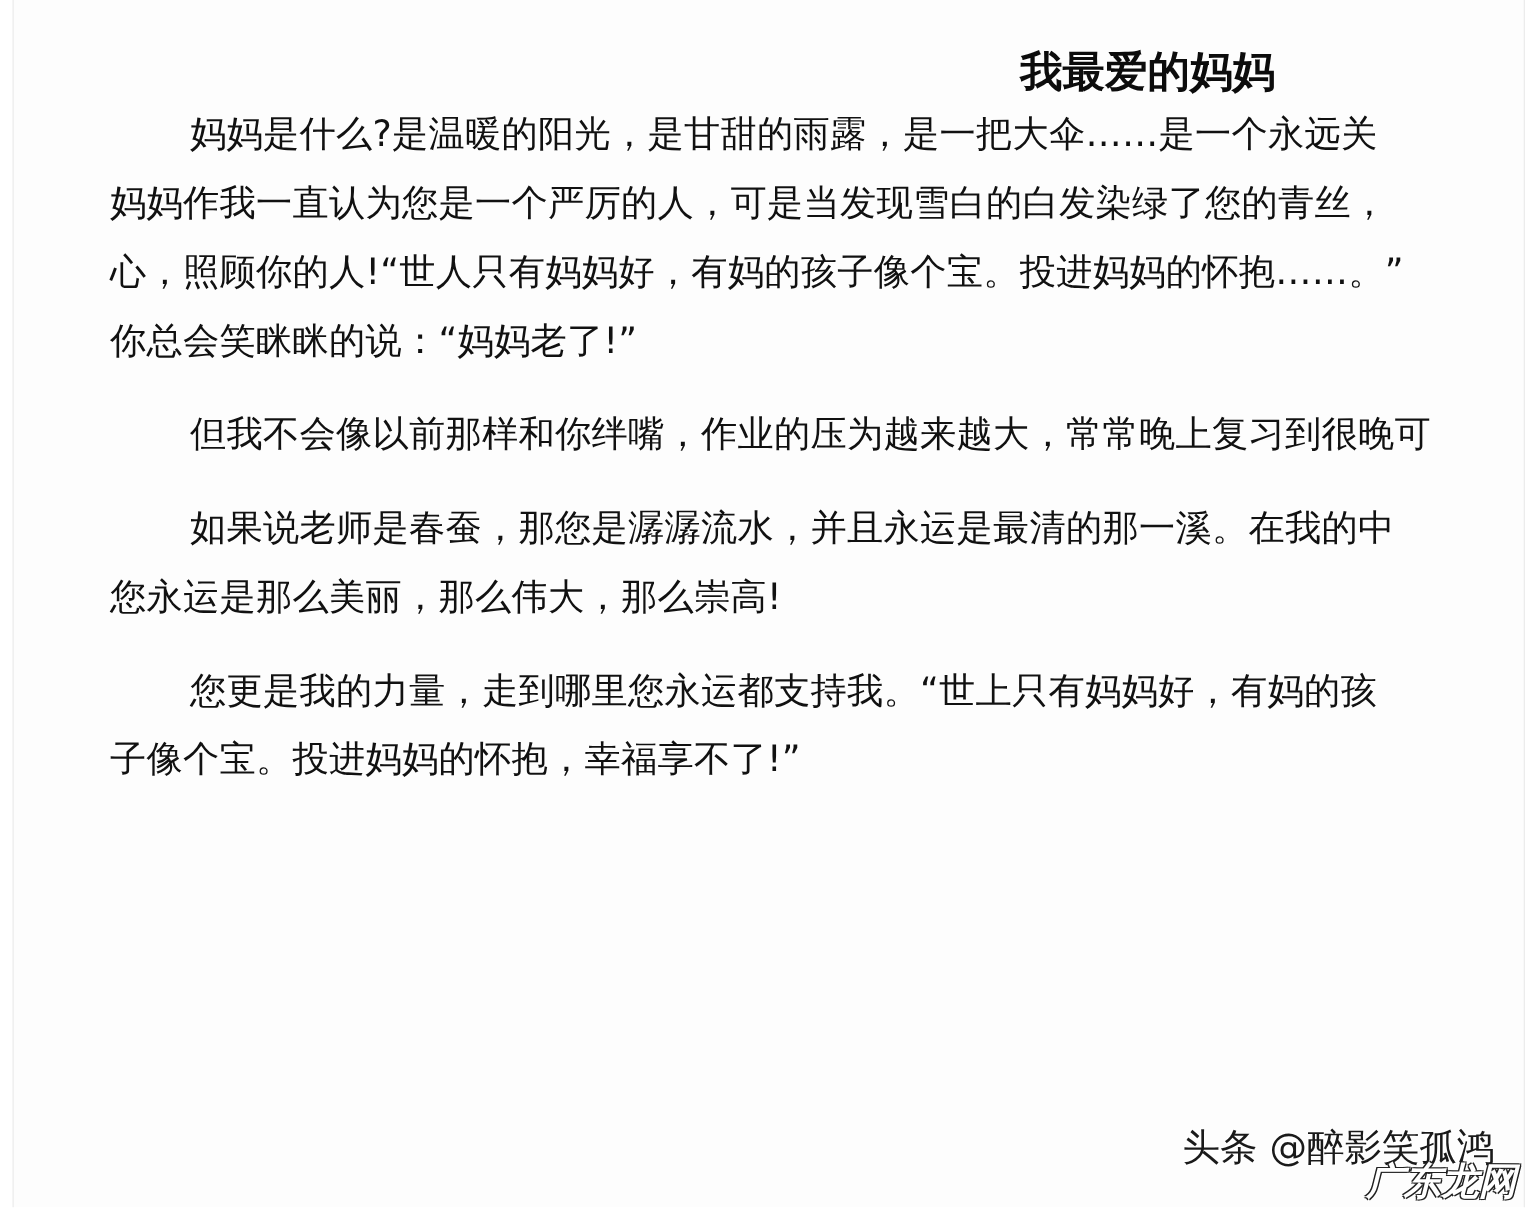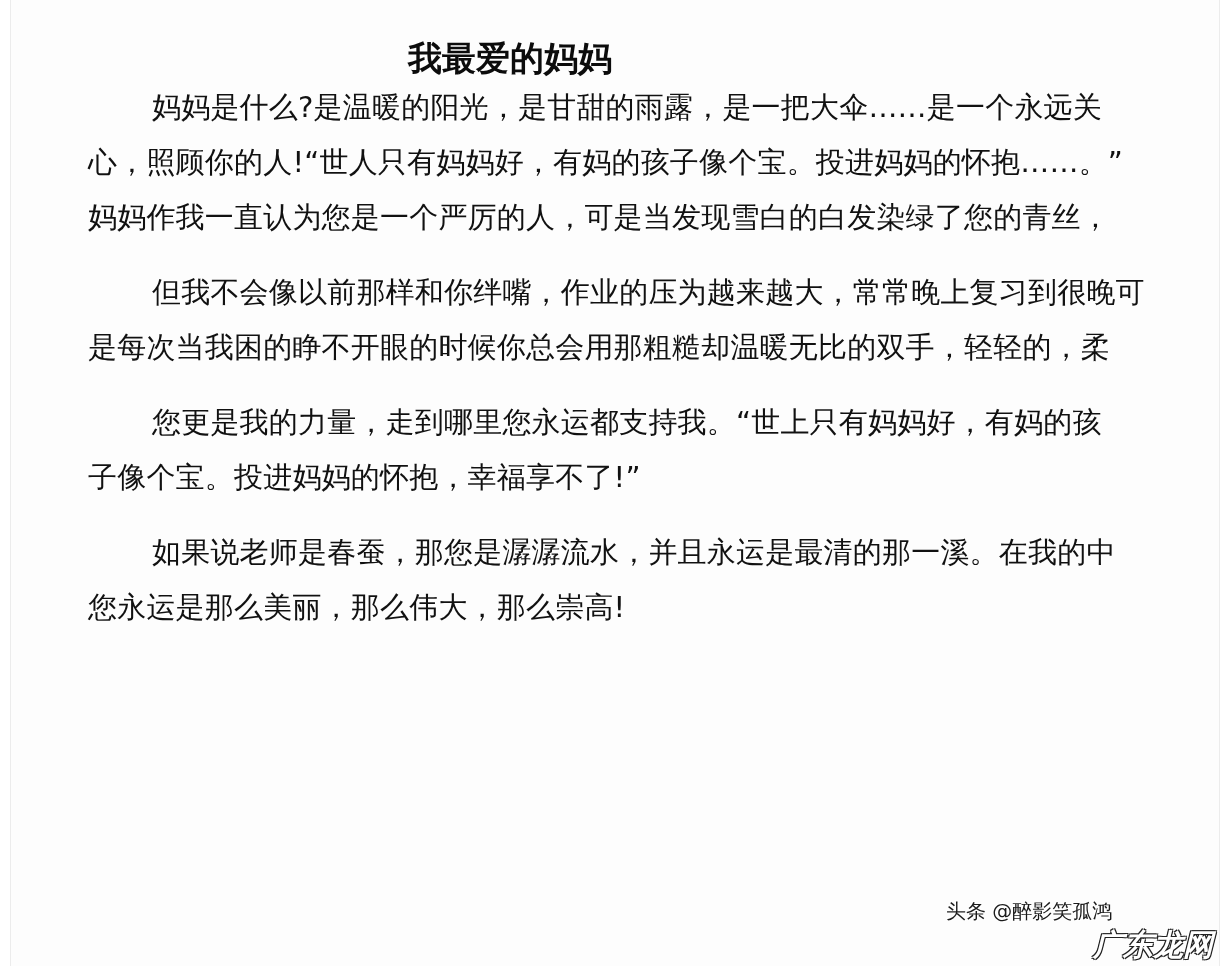--- a/index.html
+++ b/index.html
@@ -23,21 +23,21 @@
     height: 966px;
     background: #fdfdfd;
     border-left: 1px solid #ececec;
     border-right: 1px solid #ececec;
   }
   .title {
     position: absolute;
     top: 12px;
     left: 0;
     width: 1020px;
-    text-align: center;
+    text-align: right;
     font-size: 34px;
     font-weight: bold;
     line-height: 46px;
     letter-spacing: 0px;
     color: #0c0c0c;
   }
   .article {
     position: absolute;
     left: 72px;
     top: 80px;
@@ -56,21 +56,21 @@
     white-space: nowrap;
     text-indent: 0;
   }
   .para .line.first {
     padding-left: 64px;
   }
   .watermark {
     position: absolute;
     left: 946px;
     top: 898px;
-    font-size: 20px;
+    font-size: 30px;
     color: #1a1a1a;
     white-space: nowrap;
     text-shadow: 1px 1px 0 #ffffff, -1px -1px 0 #ffffff;
   }
   .watermark-overlay {
     position: absolute;
     left: 1093px;
     top: 925px;
     font-size: 30px;
     font-style: italic;
@@ -83,33 +83,33 @@
 </head>
 <body>
 
 <div class="page"></div>
 
 <h1 class="title">我最爱的妈妈</h1>
 
 <div class="article">
   <p class="para" style="text-indent:0">
     <span class="line first">妈妈是什么?是温暖的阳光，是甘甜的雨露，是一把大伞……是一个永远关</span>
+    <span class="line">妈妈作我一直认为您是一个严厉的人，可是当发现雪白的白发染绿了您的青丝，</span>
     <span class="line">心，照顾你的人!“世人只有妈妈好，有妈的孩子像个宝。投进妈妈的怀抱……。”</span>
-    <span class="line">妈妈作我一直认为您是一个严厉的人，可是当发现雪白的白发染绿了您的青丝，</span>
+    <span class="line">你总会笑眯眯的说：“妈妈老了!”</span>
   </p>
   <p class="para" style="text-indent:0">
     <span class="line first">但我不会像以前那样和你绊嘴，作业的压为越来越大，常常晚上复习到很晚可</span>
-    <span class="line">是每次当我困的睁不开眼的时候你总会用那粗糙却温暖无比的双手，轻轻的，柔</span>
   </p>
   <p class="para" style="text-indent:0">
   </p>
   <p class="para" style="text-indent:0">
+    <span class="line first">如果说老师是春蚕，那您是潺潺流水，并且永运是最清的那一溪。在我的中</span>
+    <span class="line">您永运是那么美丽，那么伟大，那么崇高!</span>
+  </p>
+  <p class="para" style="text-indent:0">
     <span class="line first">您更是我的力量，走到哪里您永运都支持我。“世上只有妈妈好，有妈的孩</span>
     <span class="line">子像个宝。投进妈妈的怀抱，幸福享不了!”</span>
-  </p>
-  <p class="para" style="text-indent:0">
-    <span class="line first">如果说老师是春蚕，那您是潺潺流水，并且永运是最清的那一溪。在我的中</span>
-    <span class="line">您永运是那么美丽，那么伟大，那么崇高!</span>
   </p>
 </div>
 
 <div class="watermark">头条 @醉影笑孤鸿</div>
 <div class="watermark-overlay">广东龙网</div>
 
 </body></html>

